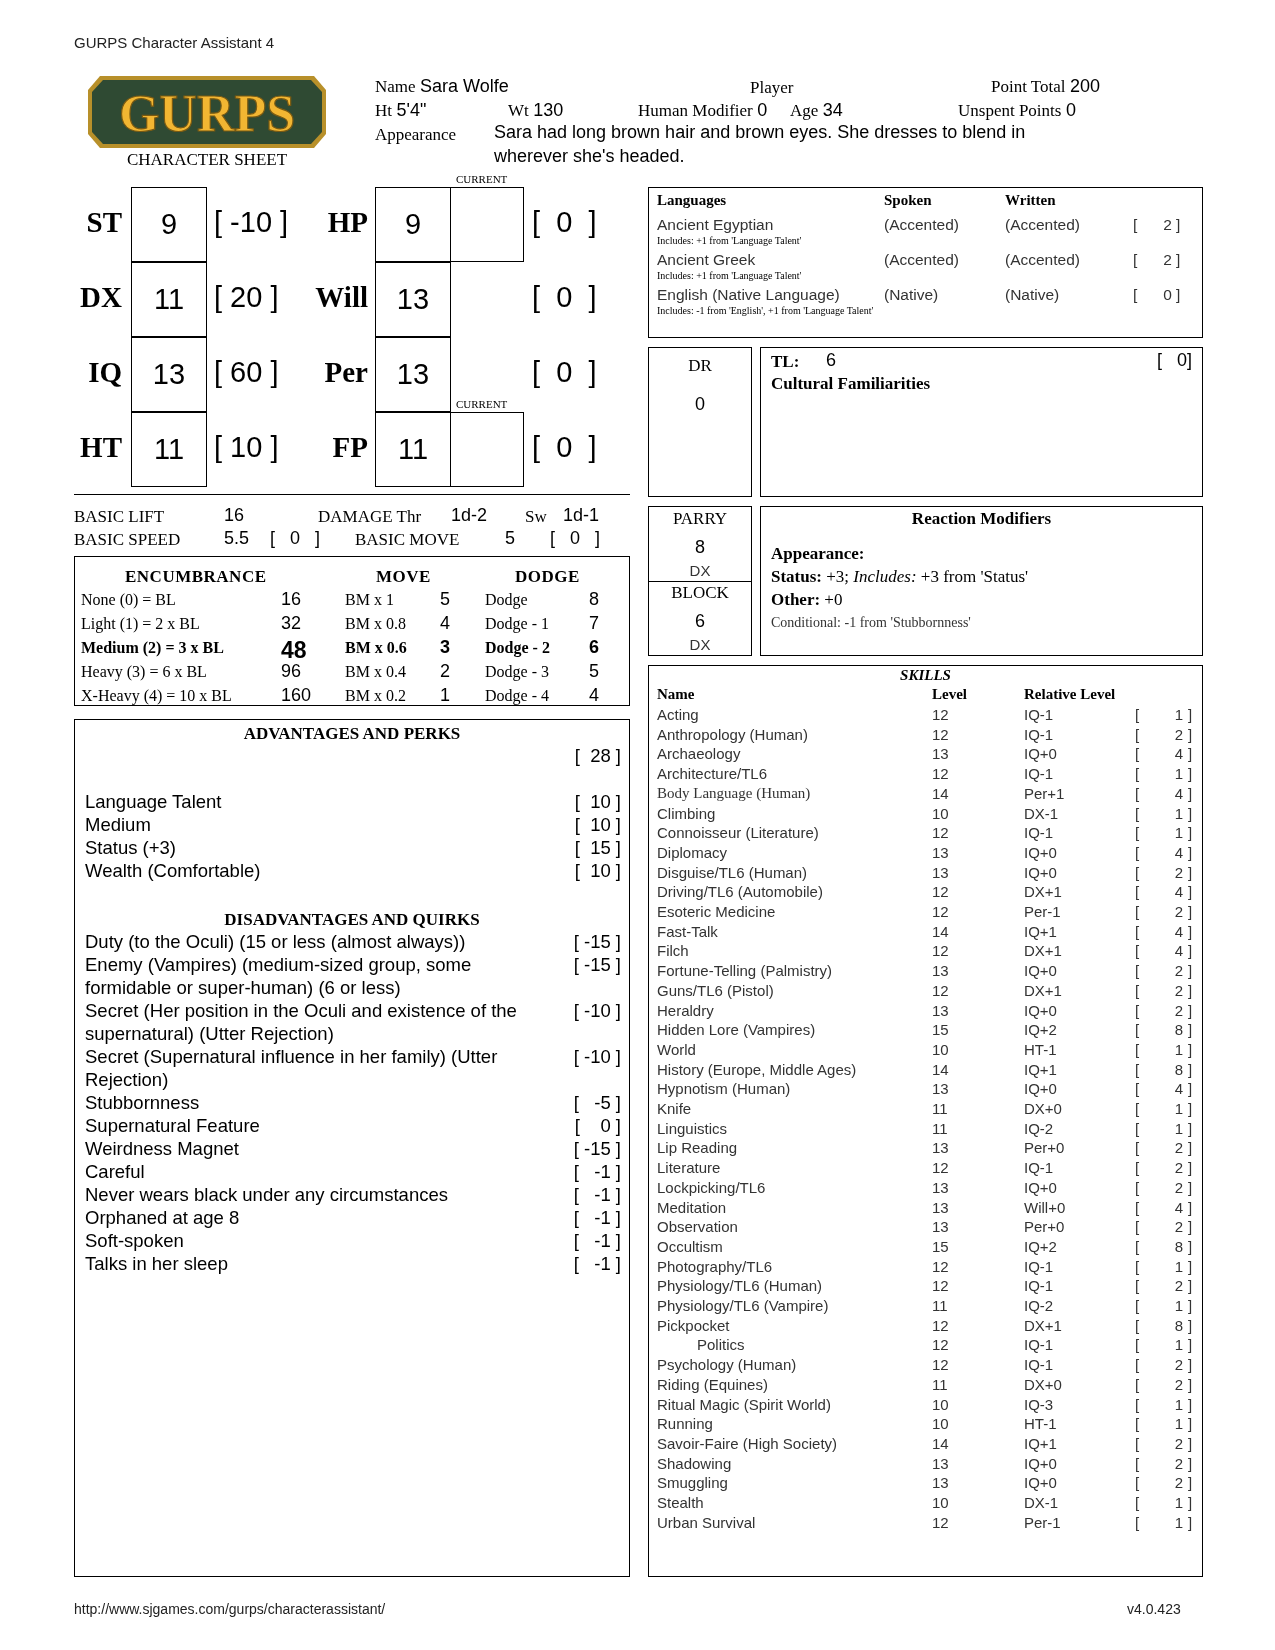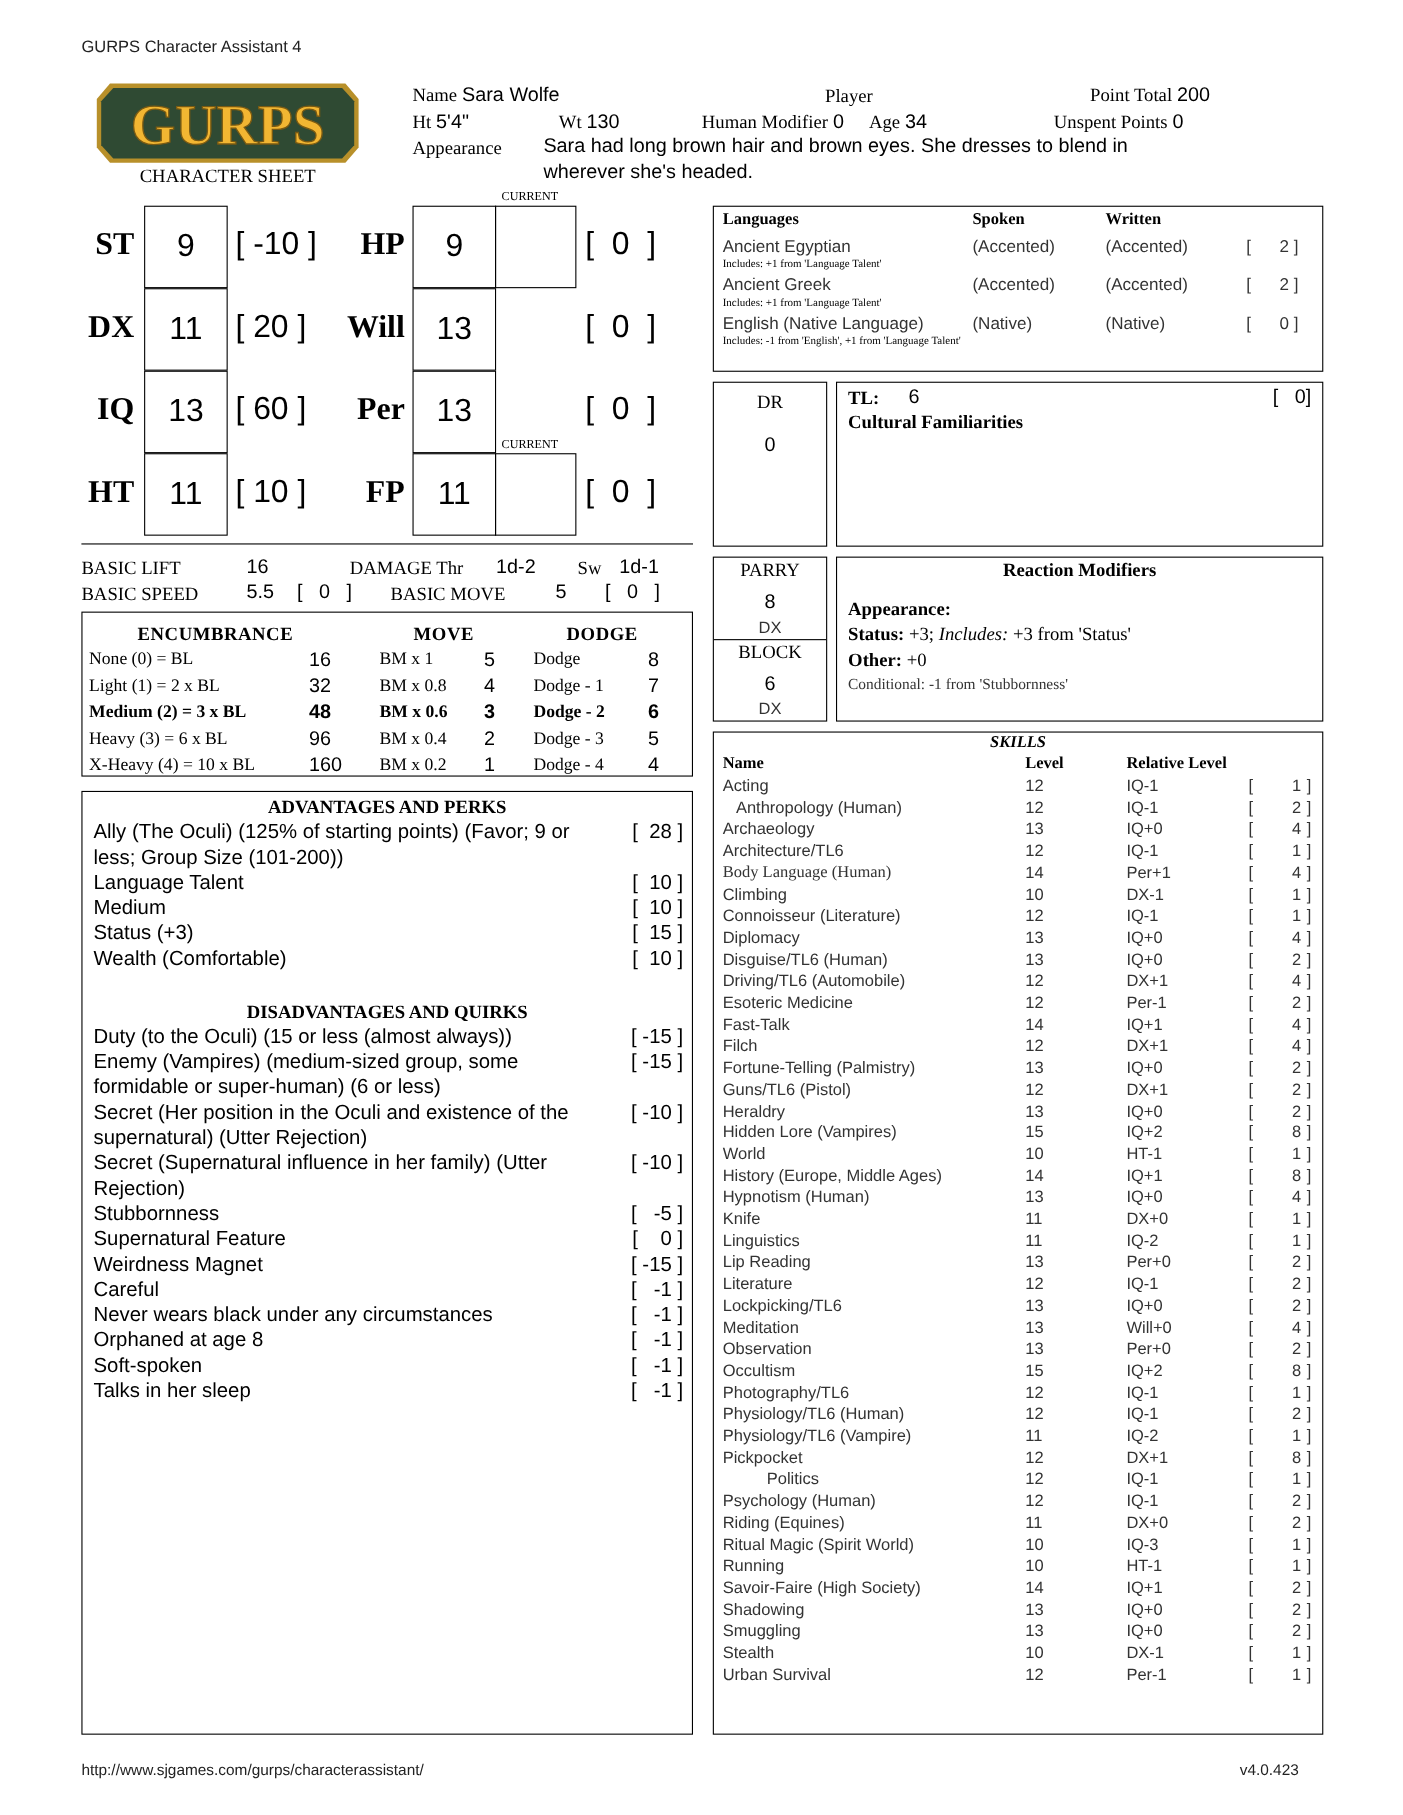--- a/index.html
+++ b/index.html
@@ -141,21 +141,21 @@
       <div class="enc-row" style="top:58px;">
         <span class="serif" style="left:6px;">Light (1) = 2 x BL</span>
         <span class="sans" style="left:206px;font-size:18px;top:-2px;">32</span>
         <span class="serif" style="left:270px;">BM x 0.8</span>
         <span class="sans" style="left:365px;font-size:18px;top:-2px;">4</span>
         <span class="serif" style="left:410px;">Dodge - 1</span>
         <span class="sans" style="left:514px;font-size:18px;top:-2px;">7</span>
       </div>
       <div class="enc-row bold" style="top:82px;">
         <span class="serif" style="left:6px;">Medium (2) = 3 x BL</span>
-        <span class="sans" style="left:206px;font-size:18px;top:-2px;">48</span>
+        <span class="sans" style="left:206px;font-size:23px;top:-2px;">48</span>
         <span class="serif" style="left:270px;">BM x 0.6</span>
         <span class="sans" style="left:365px;font-size:18px;top:-2px;">3</span>
         <span class="serif" style="left:410px;">Dodge - 2</span>
         <span class="sans" style="left:514px;font-size:18px;top:-2px;">6</span>
       </div>
       <div class="enc-row" style="top:106px;">
         <span class="serif" style="left:6px;">Heavy (3) = 6 x BL</span>
         <span class="sans" style="left:206px;font-size:18px;top:-2px;">96</span>
         <span class="serif" style="left:270px;">BM x 0.4</span>
         <span class="sans" style="left:365px;font-size:18px;top:-2px;">2</span>
@@ -170,21 +170,20 @@
         <span class="serif" style="left:410px;">Dodge - 4</span>
         <span class="sans" style="left:514px;font-size:18px;top:-2px;">4</span>
       </div>
     </div>
 </div>
 
 <div class="box" style="left:74px;top:719px;width:556px;height:858px;">
   <div class="sec-head" style="top:4px;">ADVANTAGES AND PERKS</div>
   <div id="adv-list">
       <div class="list-row" style="top:24px;">
-        <span class="nm">Ally (The Oculi) (125% of starting points) (Favor; 9 or less; Group Size (101-200))</span>
         <span class="pt">[  28 ]</span>
       </div>
       <div class="list-row" style="top:70px;">
         <span class="nm">Language Talent</span>
         <span class="pt">[  10 ]</span>
       </div>
       <div class="list-row" style="top:93px;">
         <span class="nm">Medium</span>
         <span class="pt">[  10 ]</span>
       </div>
@@ -317,21 +316,21 @@
   <div id="skill-list">
       <div class="sk-row" style="top:40px;">
         <span style="left:8px;">Acting</span>
         <span style="left:283px;">12</span>
         <span style="left:375px;">IQ-1</span>
         <span style="left:486px;">[</span>
         <span style="left:520px;width:14px;text-align:right;">1</span>
         <span style="left:539px;">]</span>
       </div>
       <div class="sk-row" style="top:59.7px;">
-        <span style="left:8px;margin-left:12px;">Anthropology (Human)</span>
+        <span style="left:8px;">Anthropology (Human)</span>
         <span style="left:283px;">12</span>
         <span style="left:375px;">IQ-1</span>
         <span style="left:486px;">[</span>
         <span style="left:520px;width:14px;text-align:right;">2</span>
         <span style="left:539px;">]</span>
       </div>
       <div class="sk-row" style="top:79.4px;">
         <span style="left:8px;">Archaeology</span>
         <span style="left:283px;">13</span>
         <span style="left:375px;">IQ+0</span>

